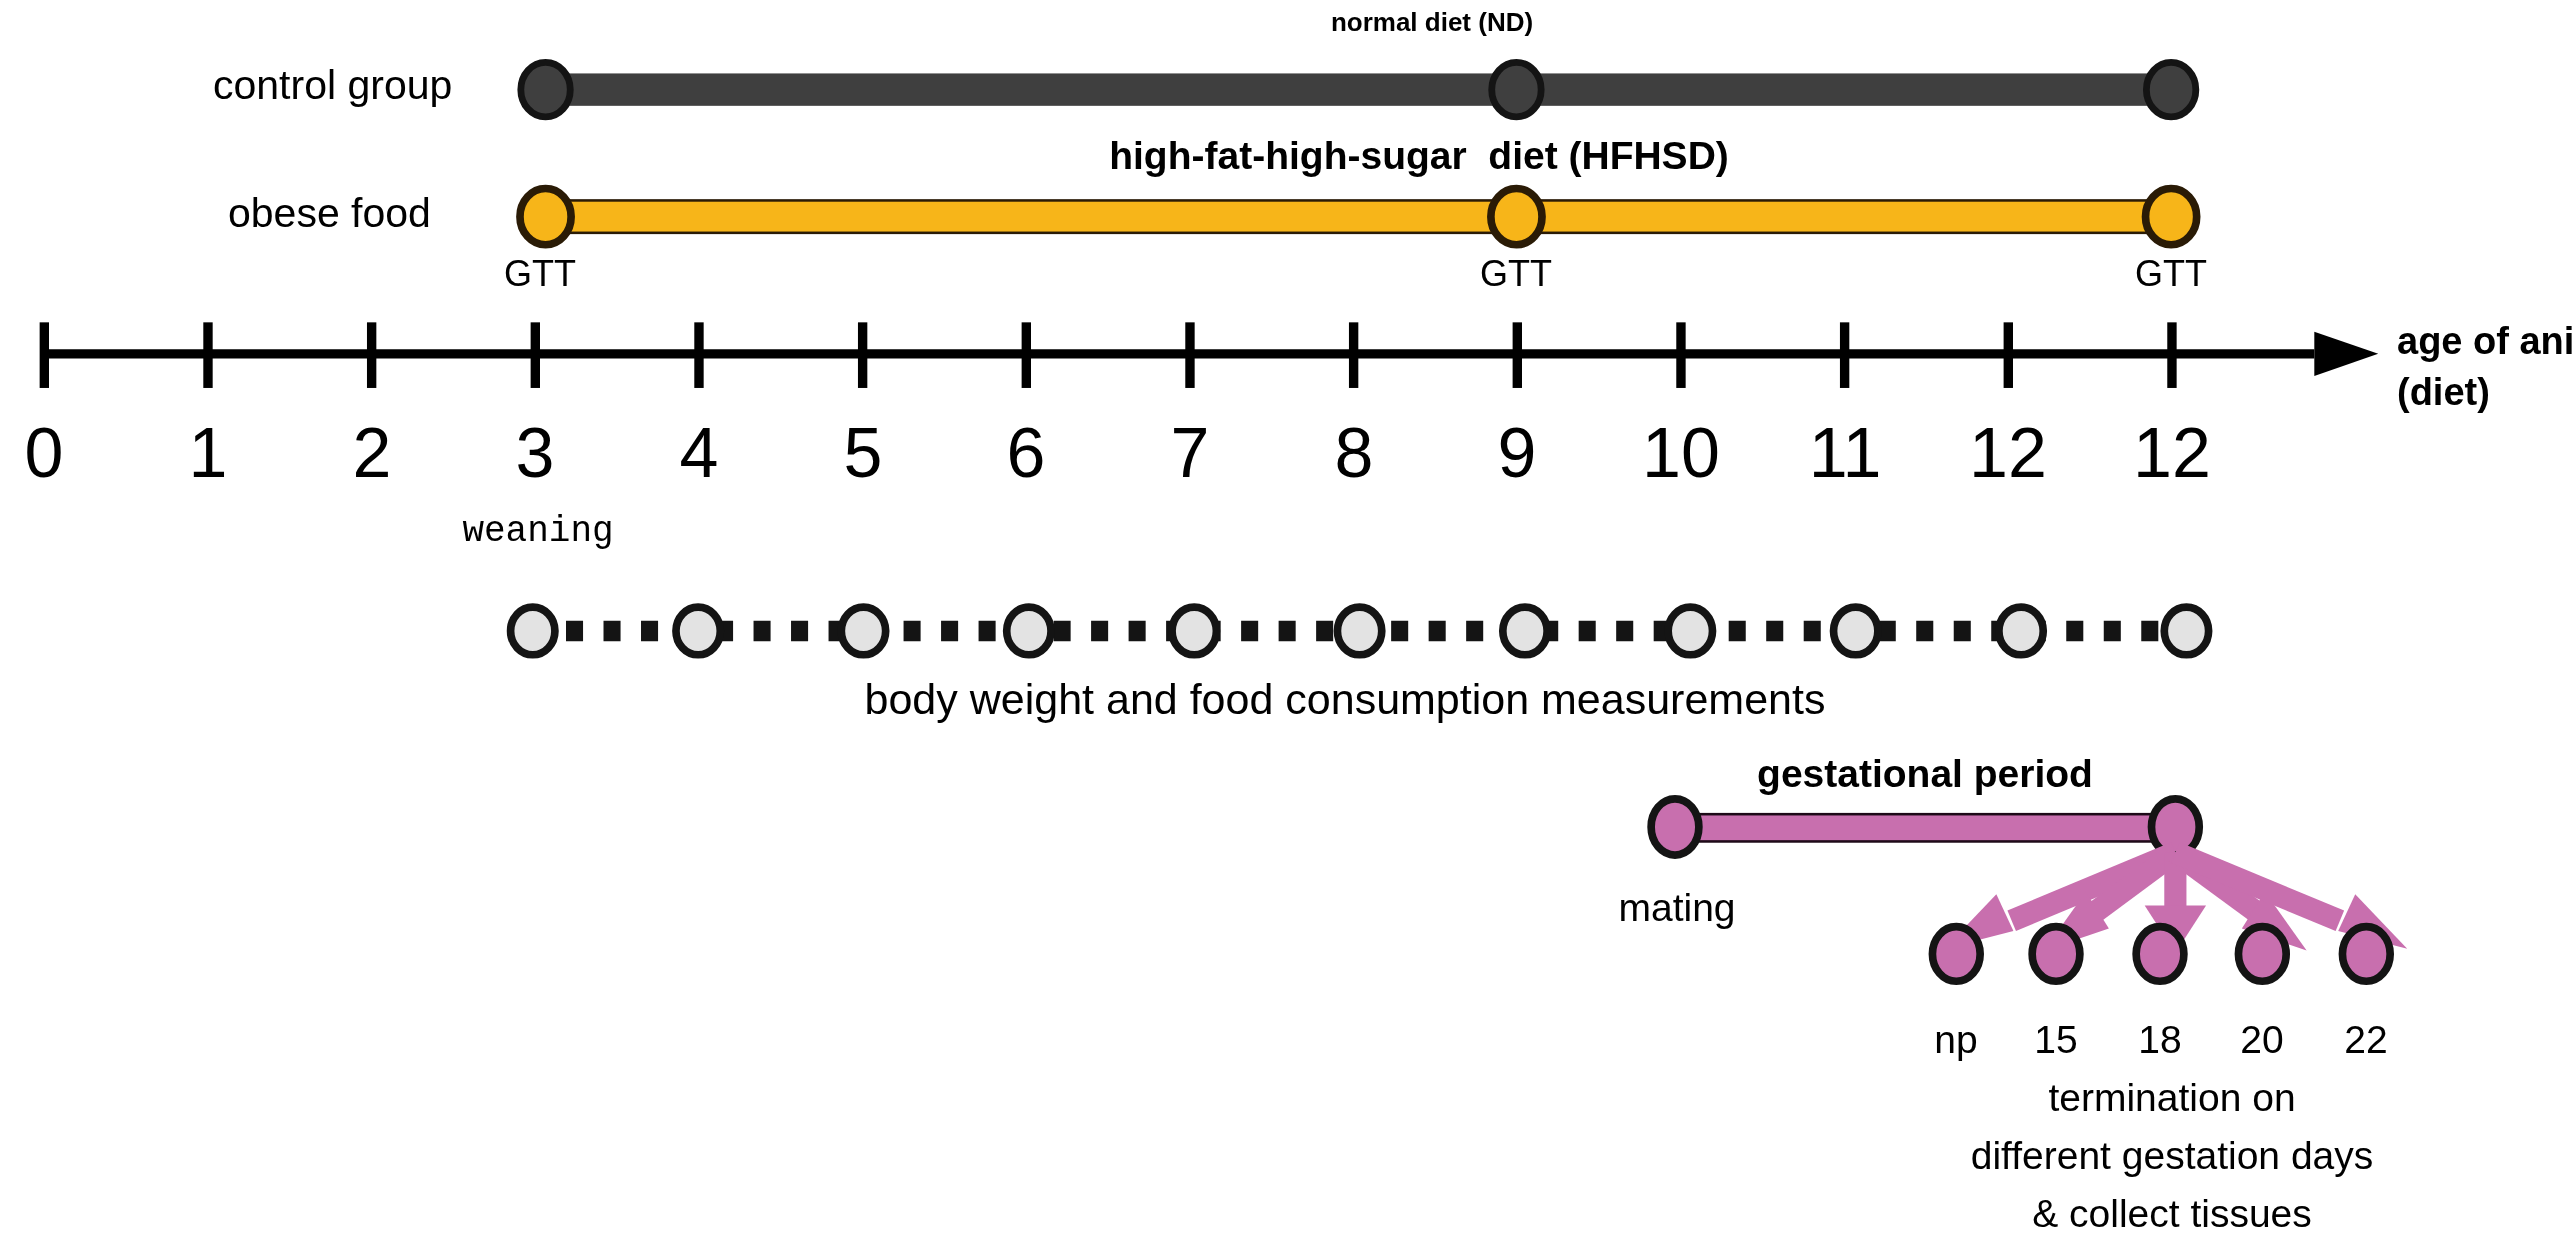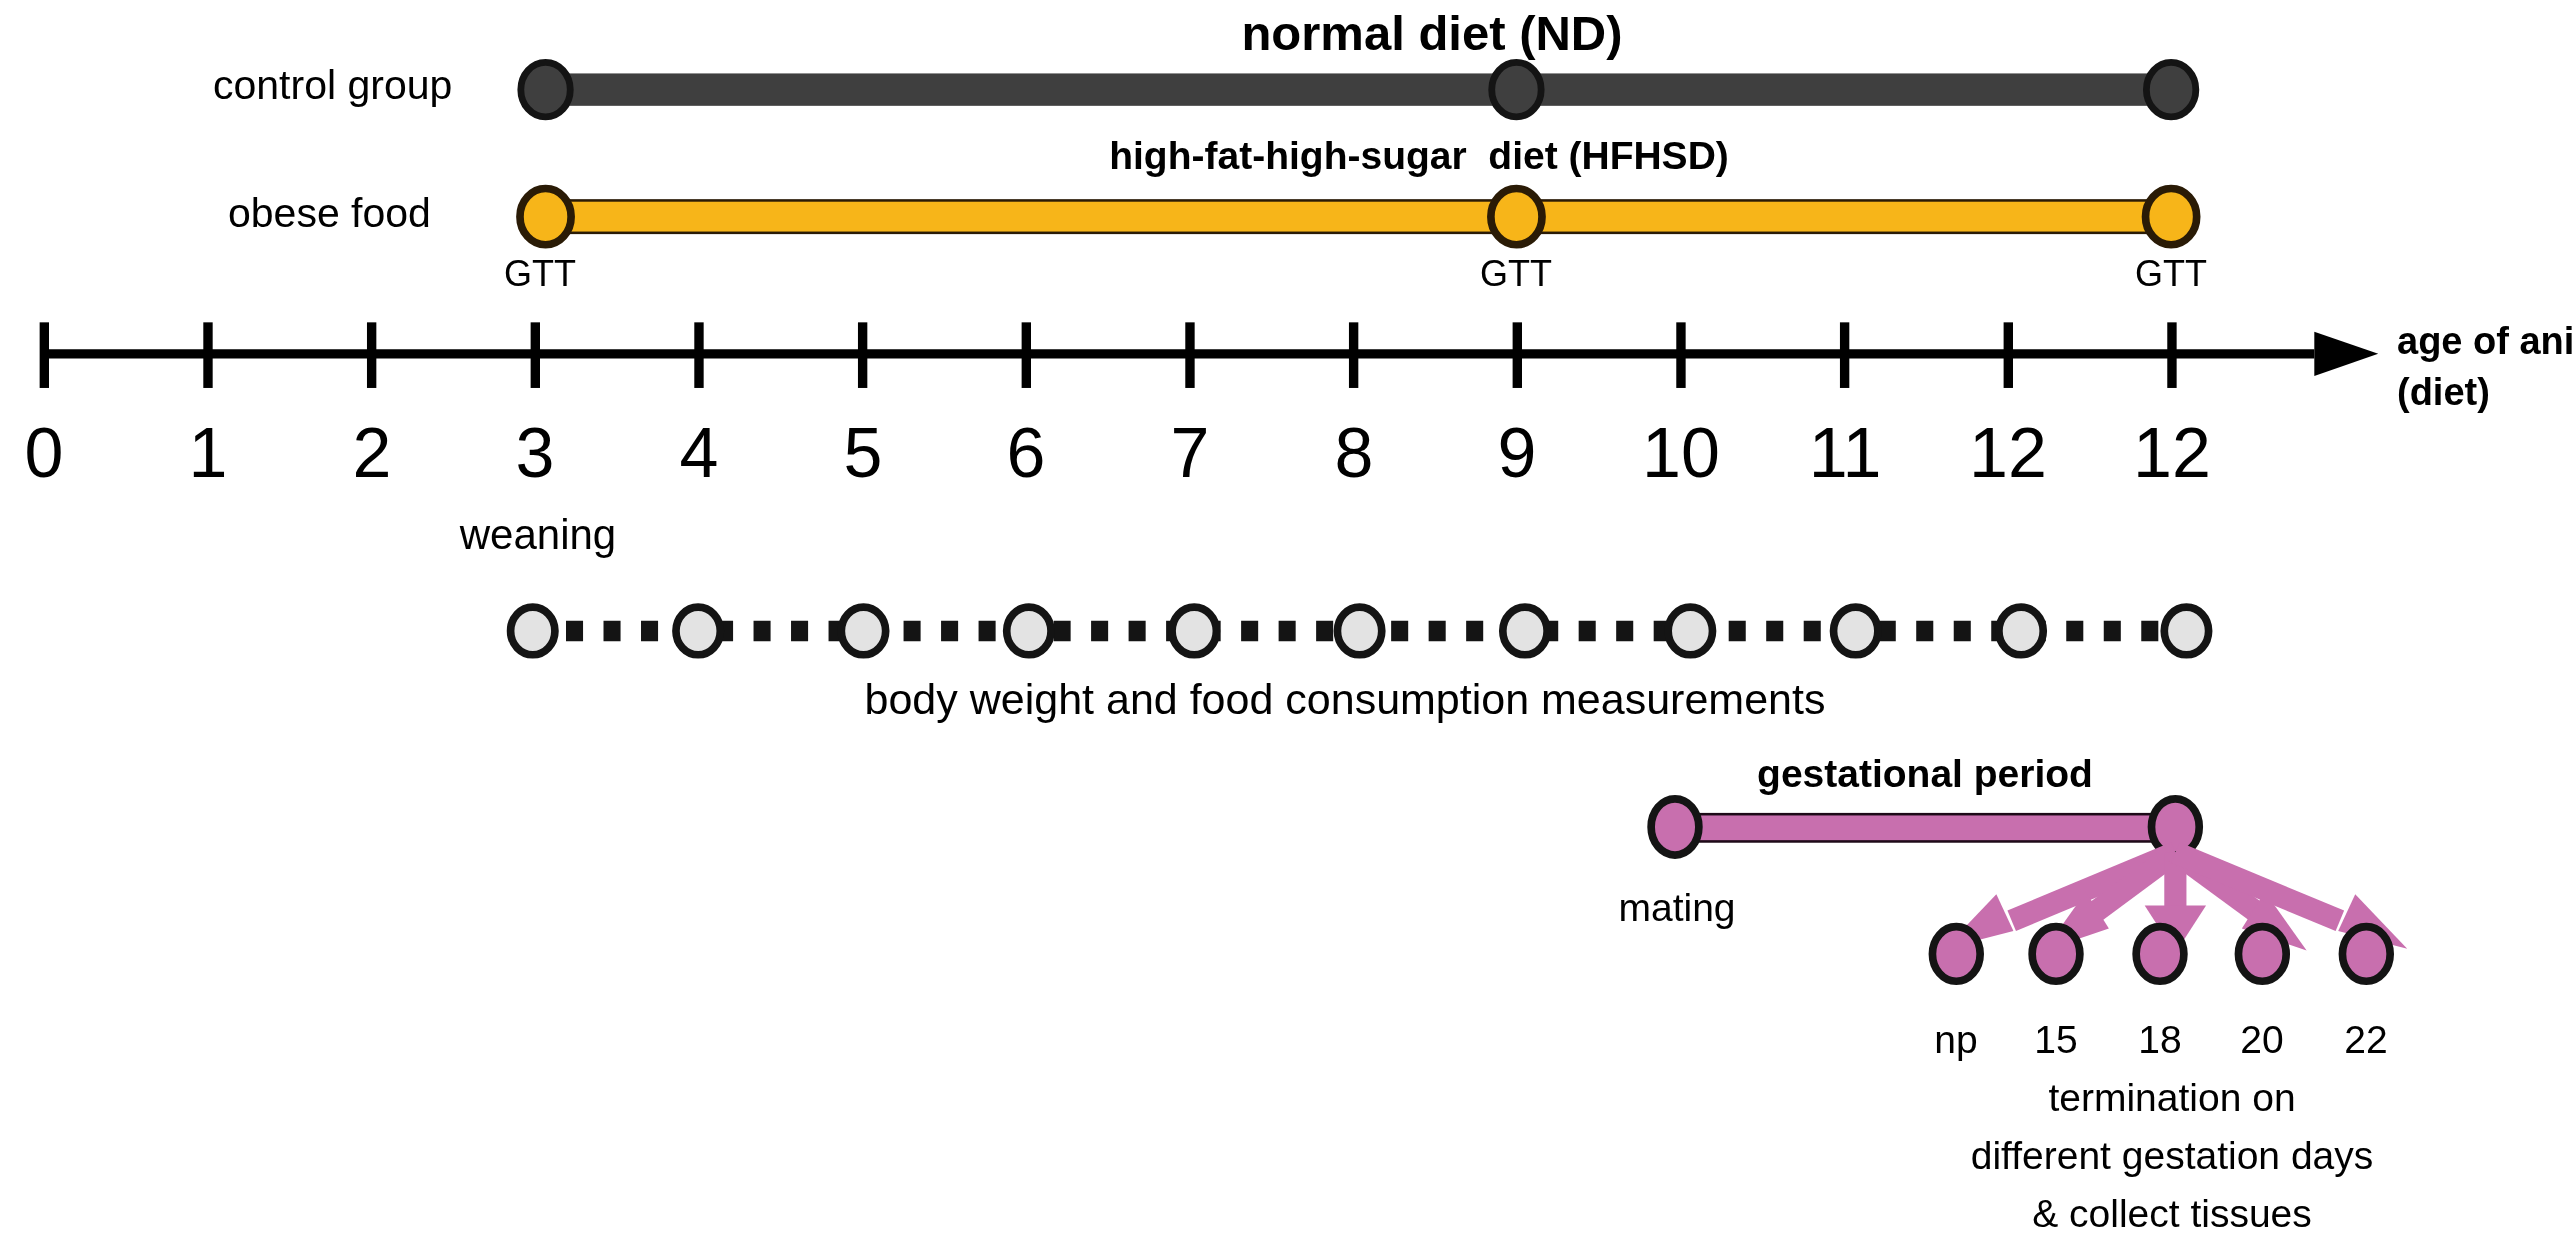--- a/index.html
+++ b/index.html
@@ -112,21 +112,21 @@
     <g fill="#C86FAE" stroke="#141414" stroke-width="9">
       <ellipse cx="2295" cy="1119" rx="28" ry="32"></ellipse>
       <ellipse cx="2412" cy="1119" rx="28" ry="32"></ellipse>
       <ellipse cx="2534" cy="1119" rx="28" ry="32"></ellipse>
       <ellipse cx="2654" cy="1119" rx="28" ry="32"></ellipse>
       <ellipse cx="2776" cy="1119" rx="28" ry="32"></ellipse>
     </g>
   </svg>
 
   <div class="lbl" style="left:213px;top:65px;font-size:41px;">control group</div>
-  <div class="lbl ctr bold" style="left:1432px;top:8.5px;font-size:49px;">normal diet (ND)</div>
+  <div class="lbl ctr bold" style="left:1432px;top:8.5px;font-size:26px;">normal diet (ND)</div>
 
   <div class="lbl" style="left:228px;top:193px;font-size:41px;">obese food</div>
   <div class="lbl ctr bold" style="left:1419px;top:136px;font-size:39px;">high-fat-high-sugar  diet (HFHSD)</div>
 
   <div class="lbl ctr" style="left:540px;top:256px;font-size:36px;">GTT</div>
   <div class="lbl ctr" style="left:1516px;top:256px;font-size:36px;">GTT</div>
   <div class="lbl ctr" style="left:2171px;top:256px;font-size:36px;">GTT</div>
 
   <div class="lbl bold" style="left:2397px;top:322px;font-size:38px;">age of animals</div>
   <div class="lbl bold" style="left:2397px;top:373px;font-size:38px;">(diet)</div>
@@ -139,21 +139,21 @@
   <div class="lbl ctr" style="left:863px;top:418px;font-size:70px;">5</div>
   <div class="lbl ctr" style="left:1026px;top:418px;font-size:70px;">6</div>
   <div class="lbl ctr" style="left:1190px;top:418px;font-size:70px;">7</div>
   <div class="lbl ctr" style="left:1354px;top:418px;font-size:70px;">8</div>
   <div class="lbl ctr" style="left:1517px;top:418px;font-size:70px;">9</div>
   <div class="lbl ctr" style="left:1681px;top:418px;font-size:70px;text-align:center;">10</div>
   <div class="lbl ctr" style="left:1845px;top:418px;font-size:70px;">11</div>
   <div class="lbl ctr" style="left:2008px;top:418px;font-size:70px;">12</div>
   <div class="lbl ctr" style="left:2172px;top:418px;font-size:70px;">12</div>
 
-  <div class="lbl ctr" style="left:538px;top:514px;font-size:42px;">weaning</div>
+  <div class="lbl ctr" style="left:538px;top:514px;font-size:36px;font-family:Liberation Mono, monospace;">weaning</div>
 
   <div class="lbl ctr" style="left:1345px;top:678px;font-size:43px;">body weight and food consumption measurements</div>
 
   <div class="lbl ctr bold" style="left:1925px;top:754px;font-size:39px;">gestational period</div>
   <div class="lbl ctr" style="left:1677px;top:888px;font-size:39px;">mating</div>
 
   <div class="lbl ctr" style="left:1956px;top:1020px;font-size:39px;">np</div>
   <div class="lbl ctr" style="left:2056px;top:1020px;font-size:39px;">15</div>
   <div class="lbl ctr" style="left:2160px;top:1020px;font-size:39px;">18</div>
   <div class="lbl ctr" style="left:2262px;top:1020px;font-size:39px;">20</div>

